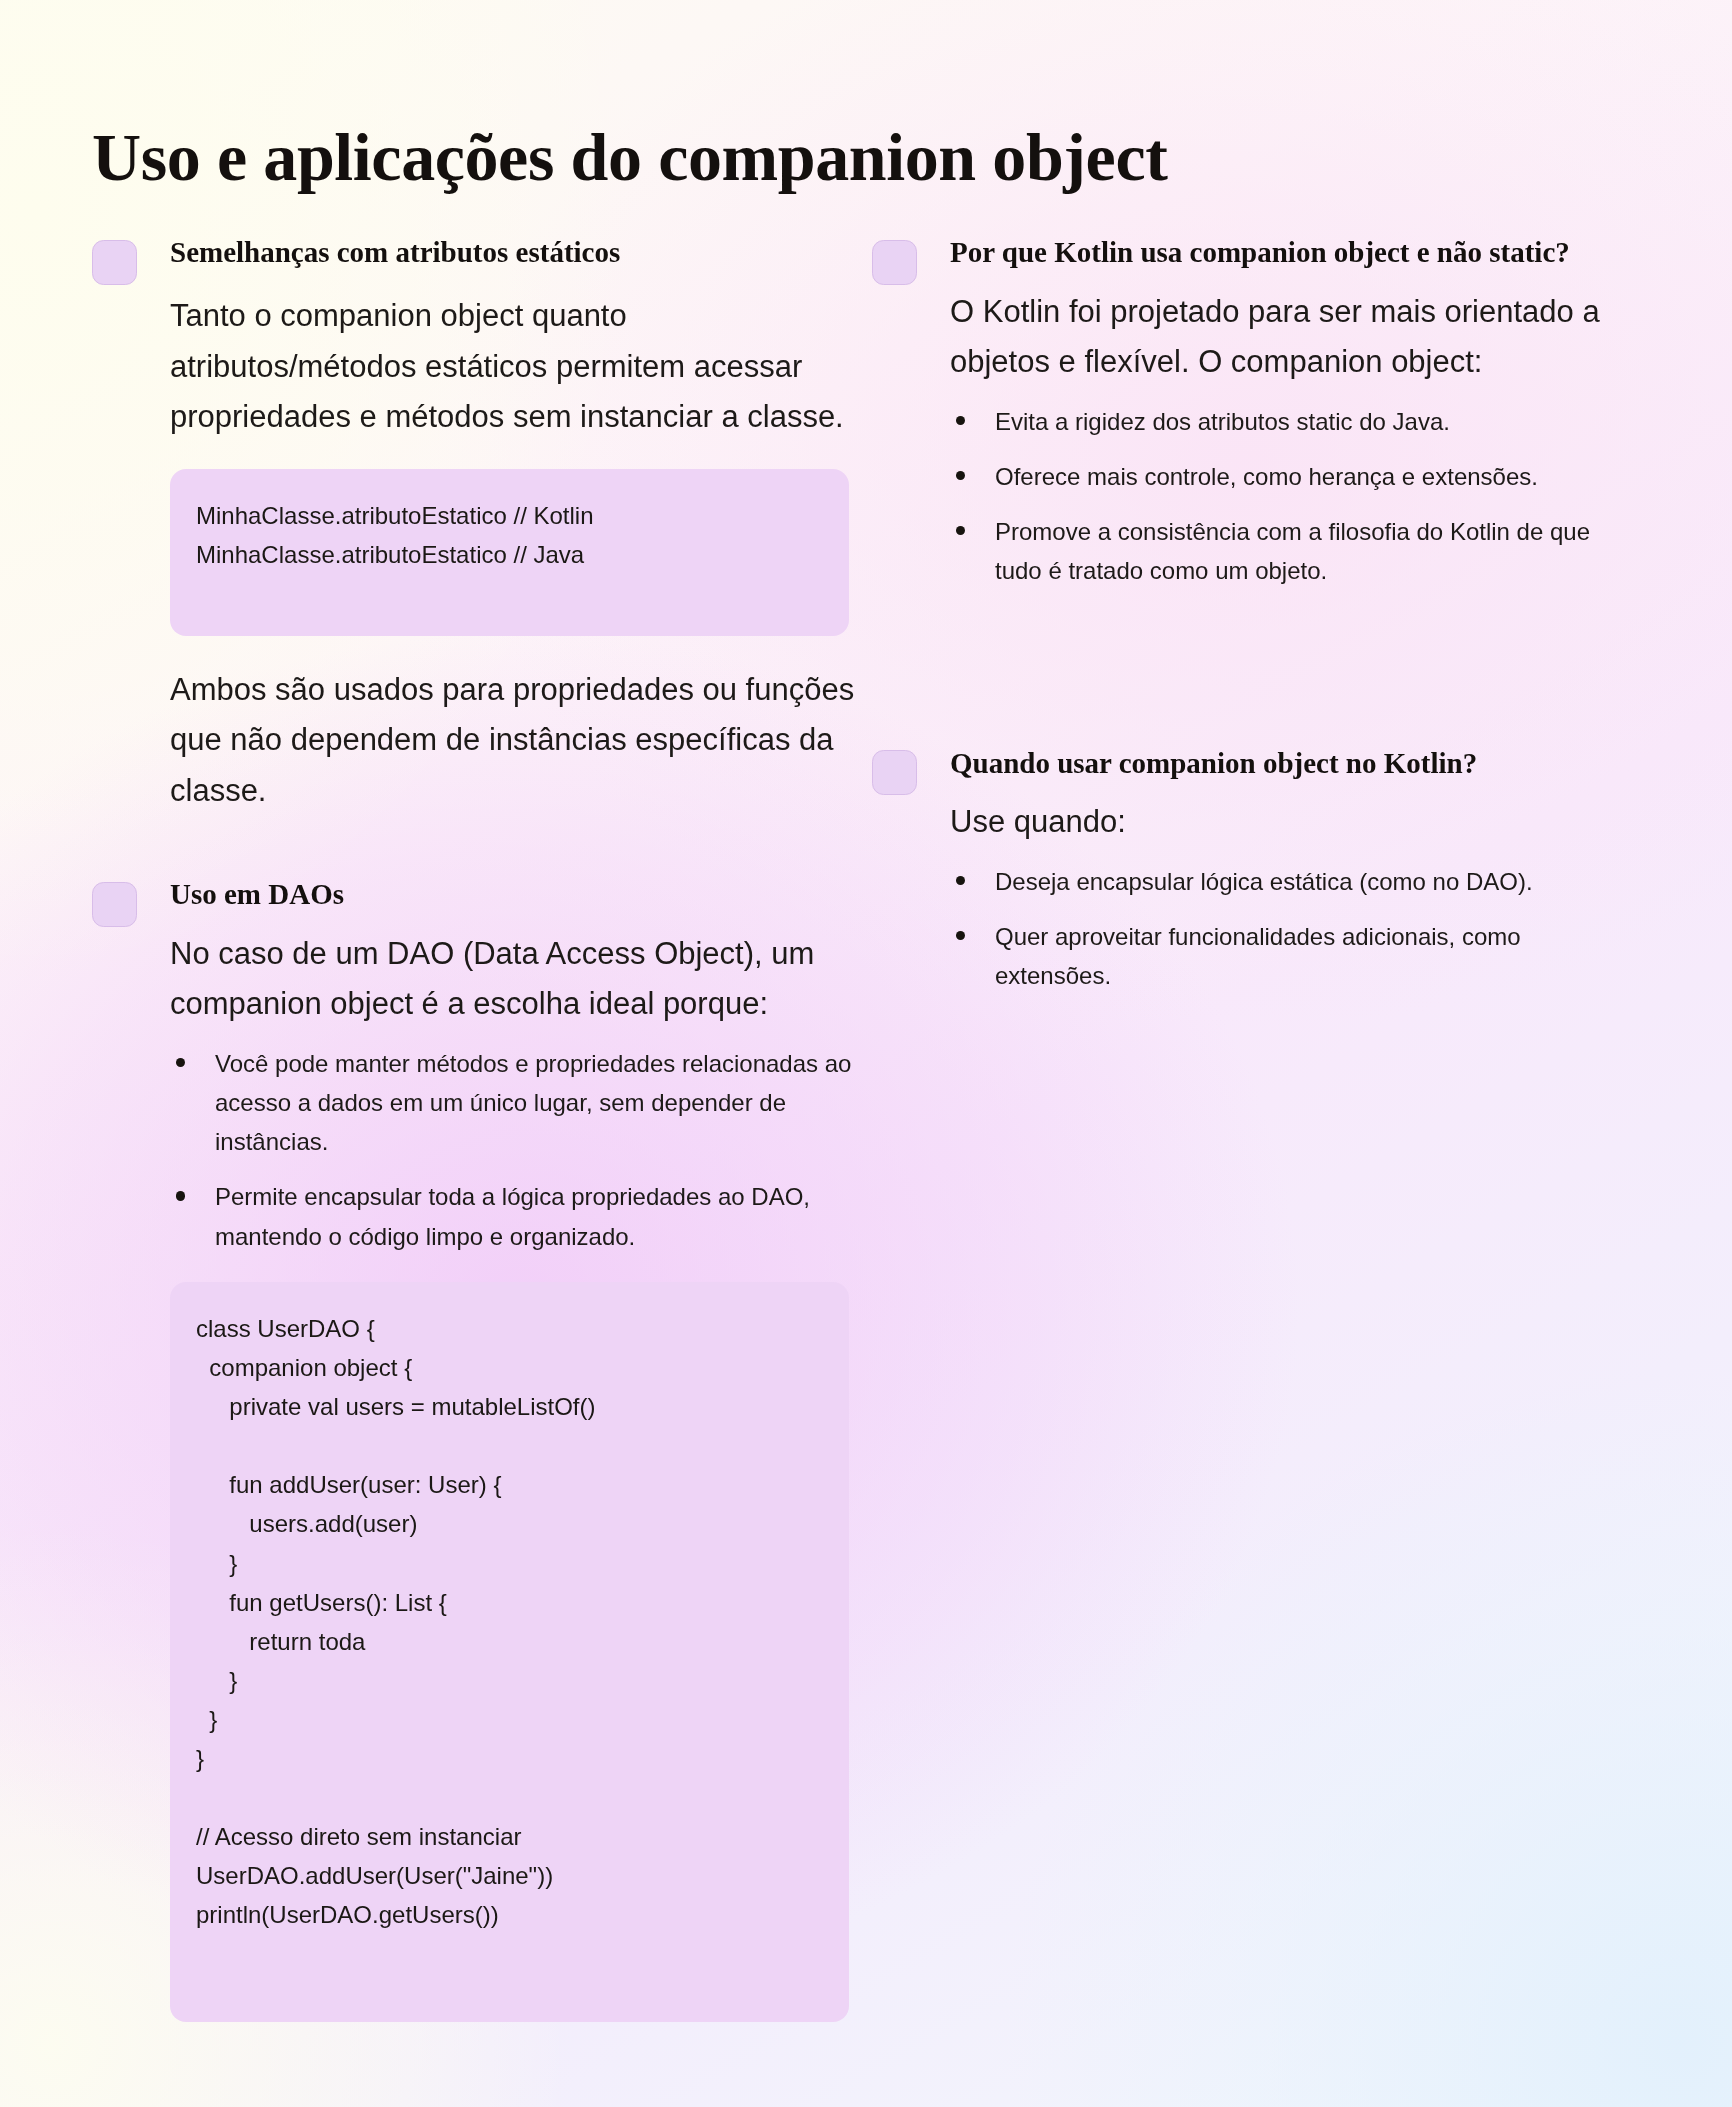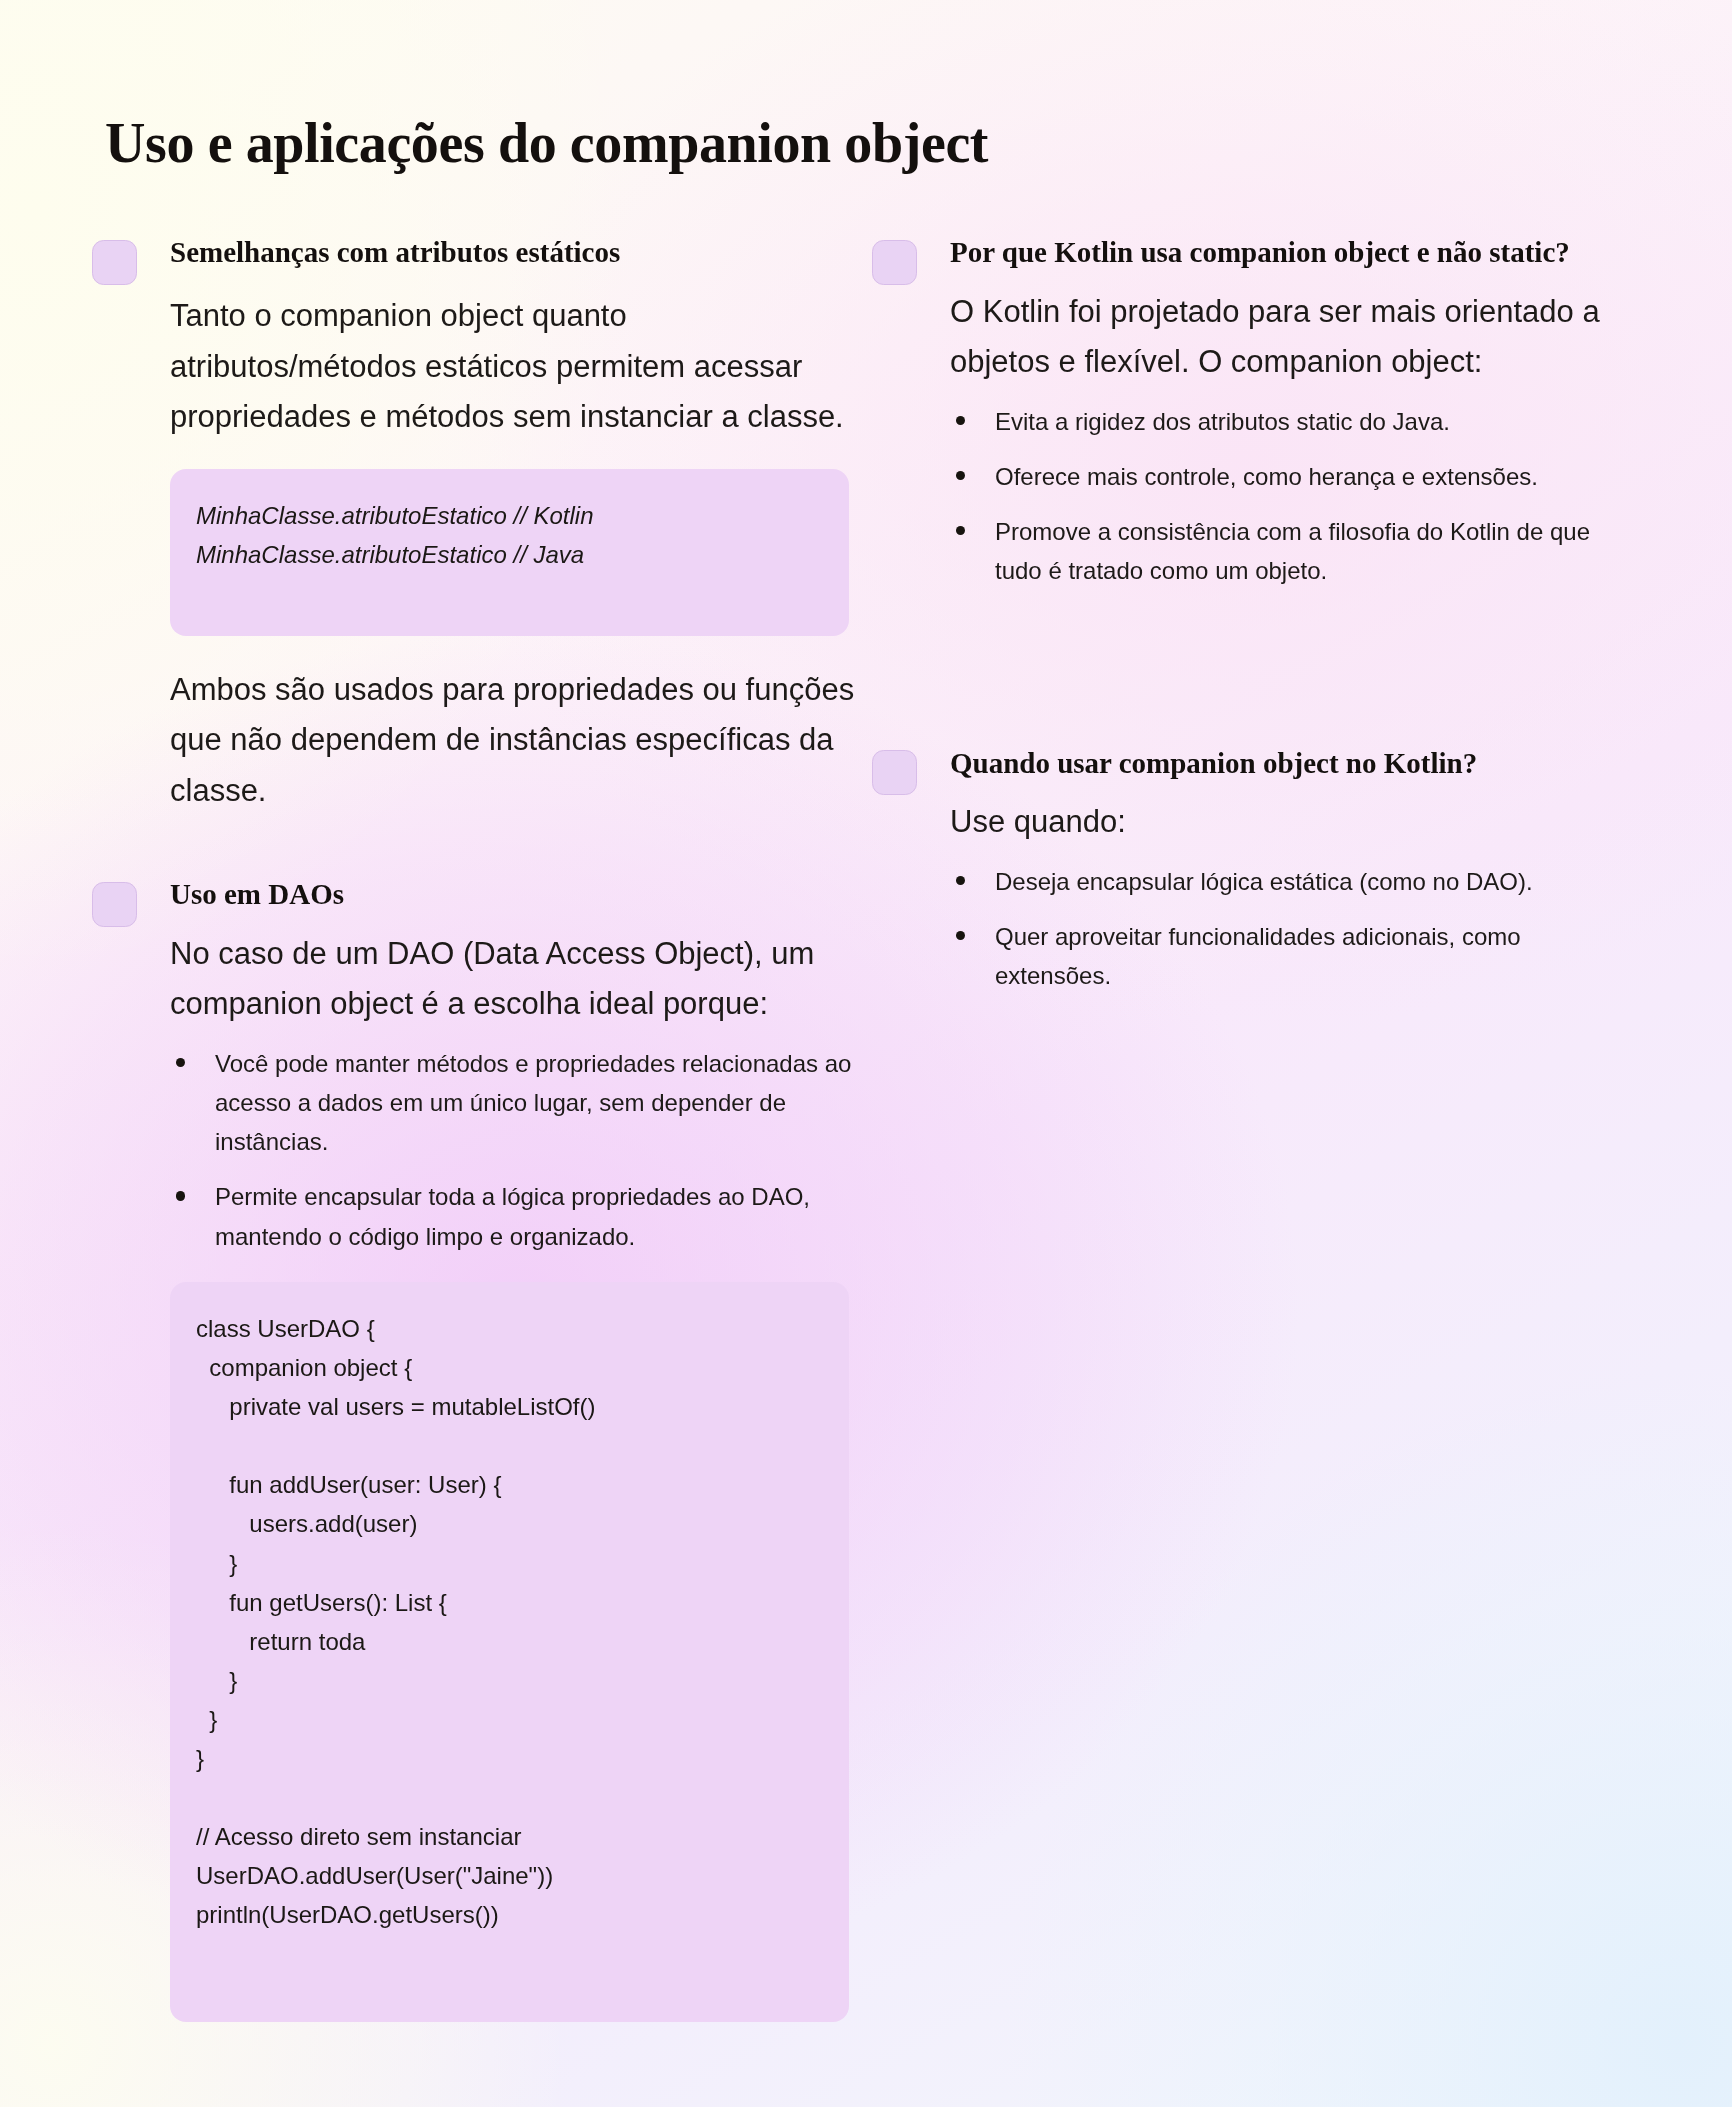--- a/index.html
+++ b/index.html
@@ -25,25 +25,25 @@
       radial-gradient(ellipse 1011px 722px at 72% 22%, rgba(250,225,245,0.75) 0%, rgba(250,228,246,0.22) 55%, rgba(250,230,246,0) 78%),
       radial-gradient(ellipse 866px 866px at 97% 97%, rgba(226,240,252,0.95) 0%, rgba(232,243,253,0.45) 50%, rgba(236,245,253,0) 78%),
       radial-gradient(ellipse 794px 1011px at 2% 10%, rgba(254,253,238,1) 0%, rgba(254,253,240,0.55) 45%, rgba(254,253,242,0) 76%),
       radial-gradient(ellipse 650px 650px at 3% 97%, rgba(253,253,240,0.95) 0%, rgba(253,253,242,0.40) 55%, rgba(253,253,244,0) 80%),
       linear-gradient(150deg, #fdfcf2 0%, #fdf4f8 28%, #f8e9fb 55%, #f3eefc 75%, #f2f7fc 100%);
   }
 
   
   #page-title {
     position: absolute;
-    left: 105px;
+    left: 92px;
     top: 75px;
     font-family: "Liberation Serif", serif;
     font-weight: 700;
-    font-size: 56px;
+    font-size: 68px;
     line-height: 1.08;
     letter-spacing: -0.4px;
     color: #14100e;
     white-space: nowrap;
   }
 
   
   .column {
     position: absolute;
     top: 230px;
@@ -118,21 +118,21 @@
   }
 
   
   .code-block {
     margin-top: 26px;
     background: #eed4f6;
     border-radius: 16px;
     padding: 27.4px 26px 33px 26px;
     box-sizing: border-box;
   }
-  .code-block.small  { width: 679px; min-height: 167px; padding-bottom: 56px; font-style: italic; }
+  .code-block.small  { width: 679px; min-height: 167px; padding-bottom: 56px; }
   .code-block.large  { width: 679px; padding-bottom: 87px; }
 
   .code-line {
     font-size: 24px;
     line-height: 1.63;
     color: #1b1815;
     white-space: pre;
     font-family: "Liberation Sans", sans-serif;
   }
   .code-line.blank { height: 39px; }

